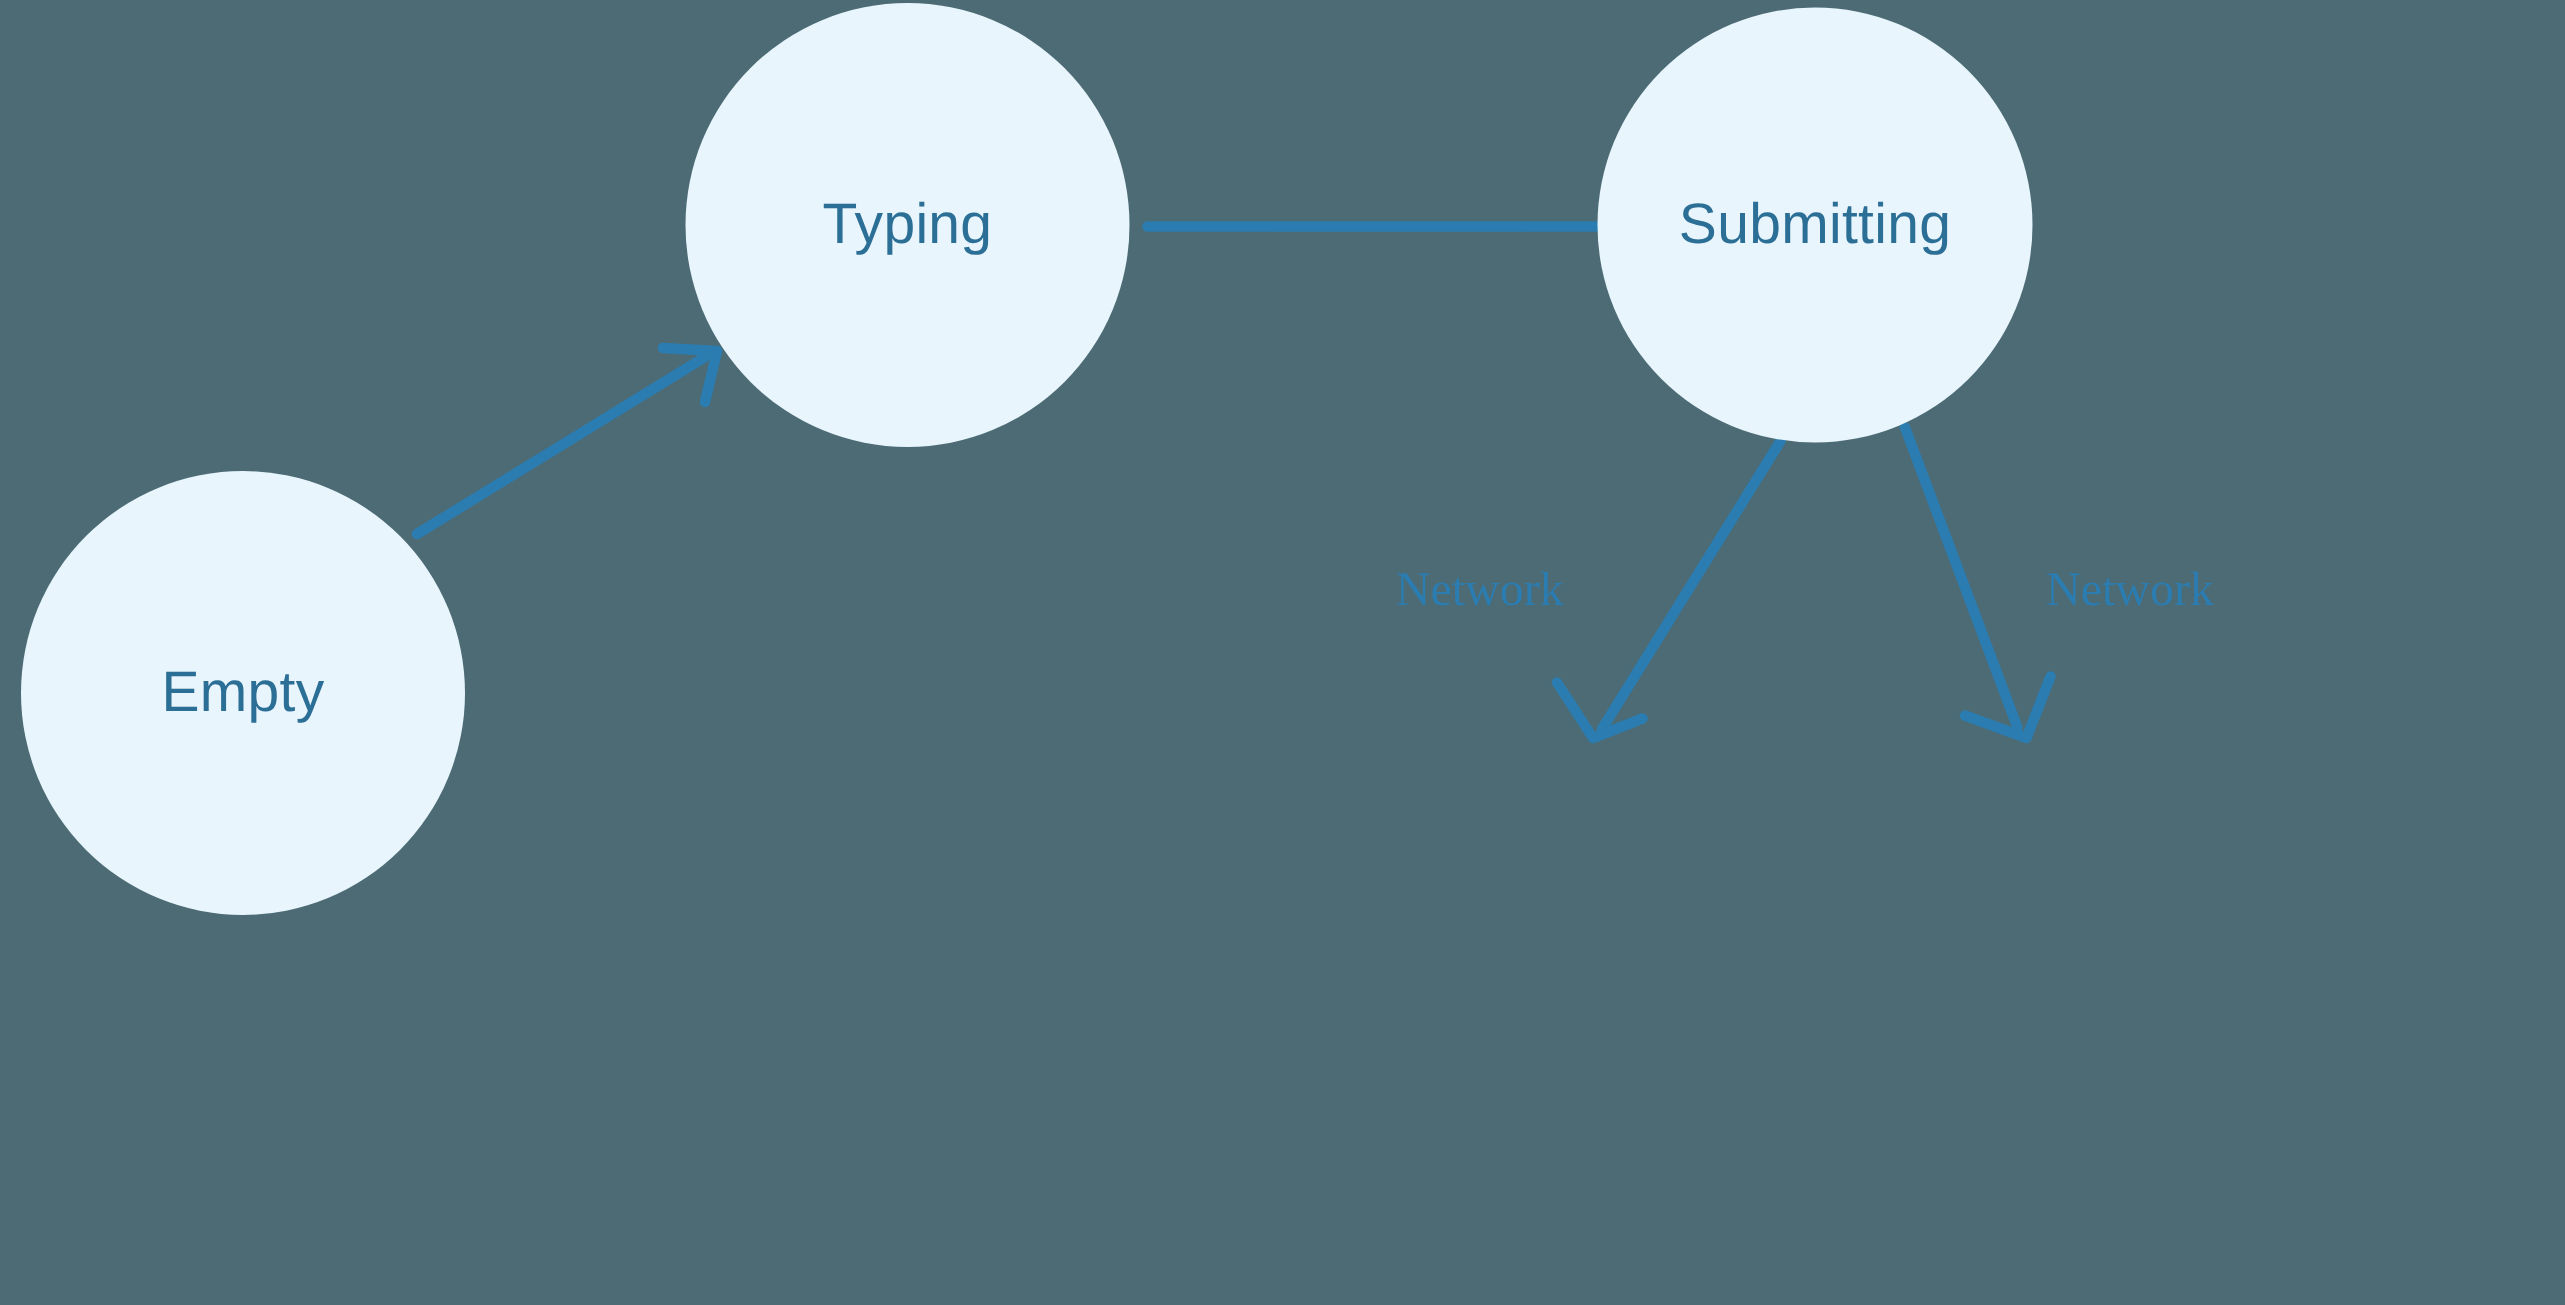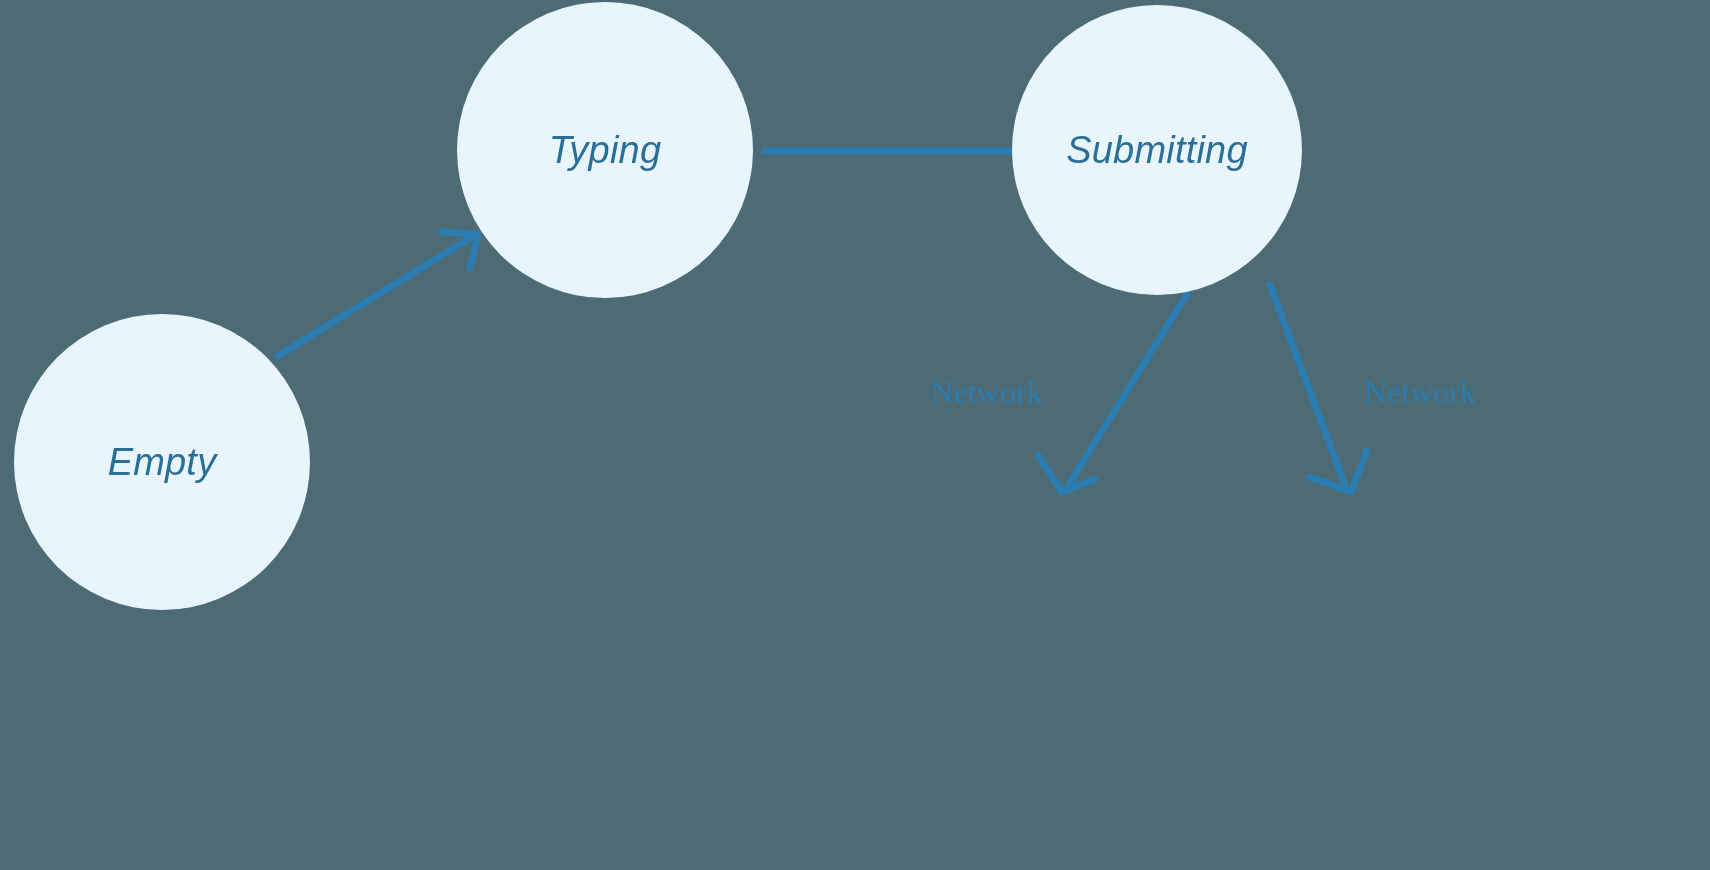--- a/index.html
+++ b/index.html
@@ -28,21 +28,20 @@
     height: 870px;
   }
   .node {
     position: absolute;
     border-radius: 50%;
     background: #e8f5fd;
     display: flex;
     align-items: center;
     justify-content: center;
     box-sizing: border-box;
-    font-style: italic;
   }
   .node-label {
     color: #2c6f96;
     font-size: 38px;
     font-weight: 400;
     letter-spacing: 0.2px;
     white-space: nowrap;
     line-height: 1;
   }
   .edge-label {
@@ -91,21 +90,21 @@
   </svg>
 
   <div class="node" style="left:14px; top:314px; width:296px; height:296px;">
     <span class="node-label">Empty</span>
   </div>
 
   <div class="node" style="left:457px; top:2px; width:296px; height:296px;">
     <span class="node-label">Typing</span>
   </div>
 
-  <div class="node" style="left:1012px; top:5px; width:290px; height:290px;">
+  <div class="node" style="left:1065px; top:5px; width:290px; height:290px;">
     <span class="node-label">Submitting</span>
   </div>
 
 
 
 
   <div class="edge-label" style="left:795px; top:60px; width:230px; height:46px;">
     
   </div>
 

